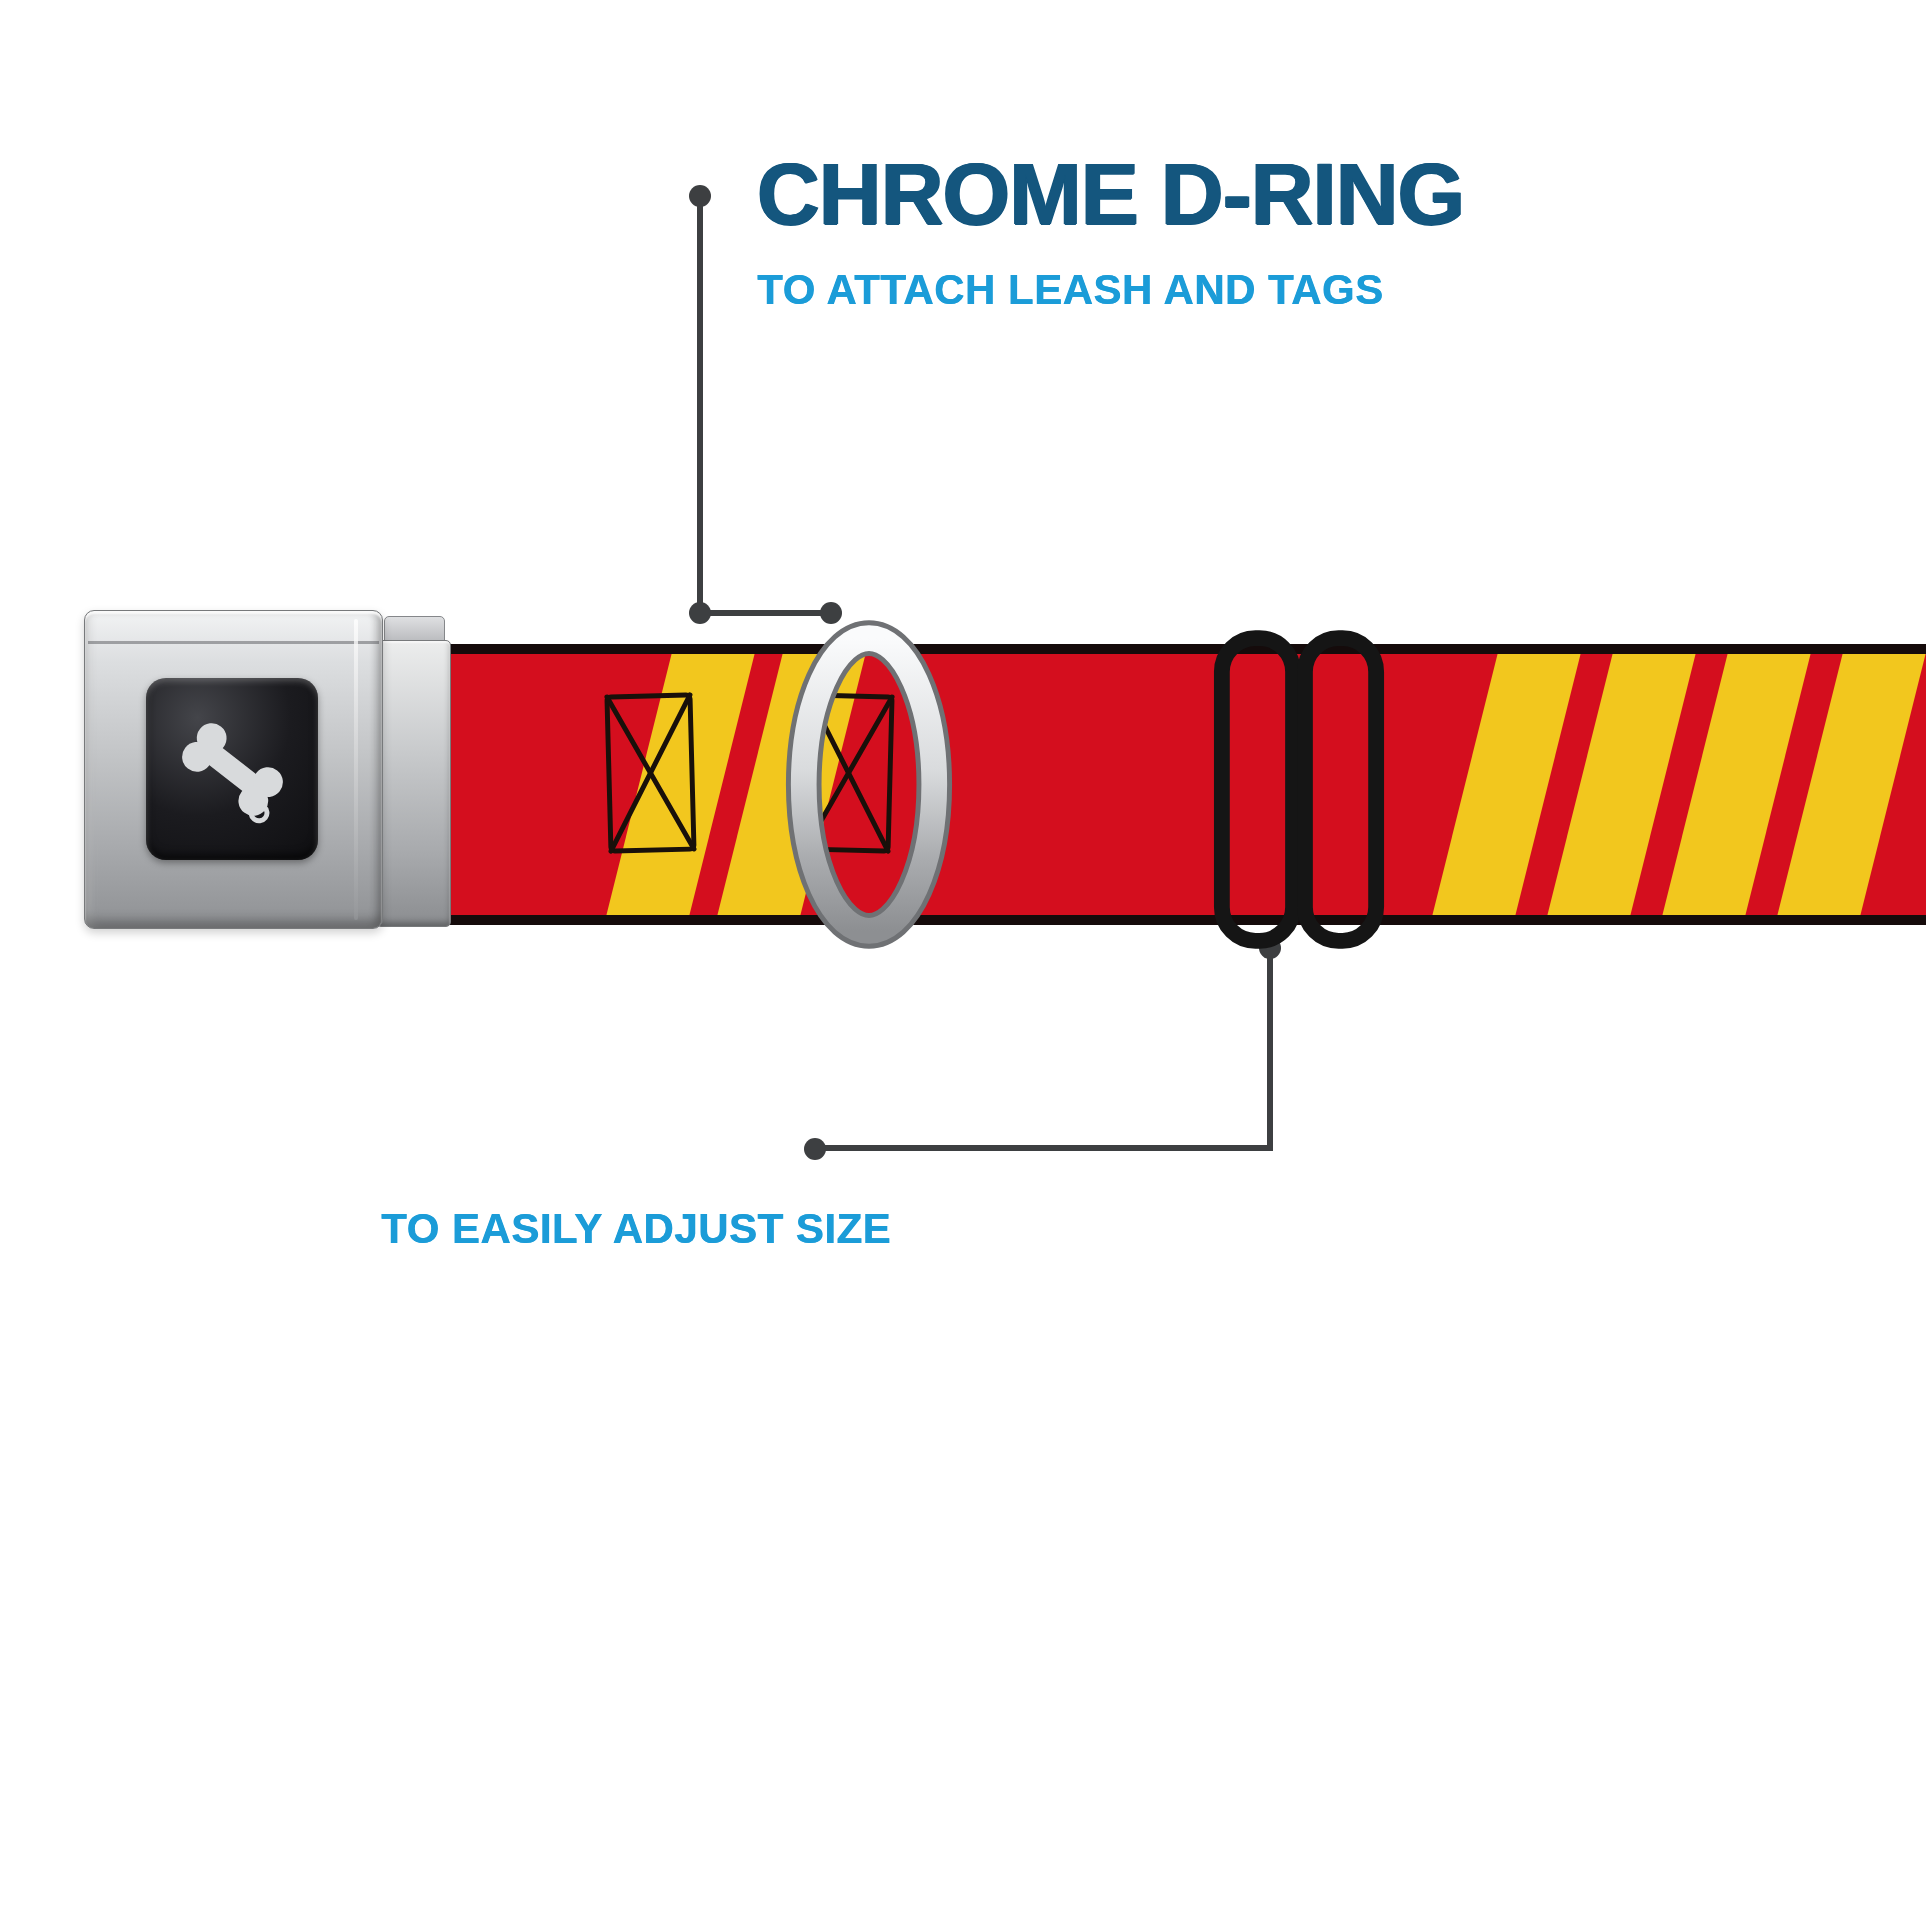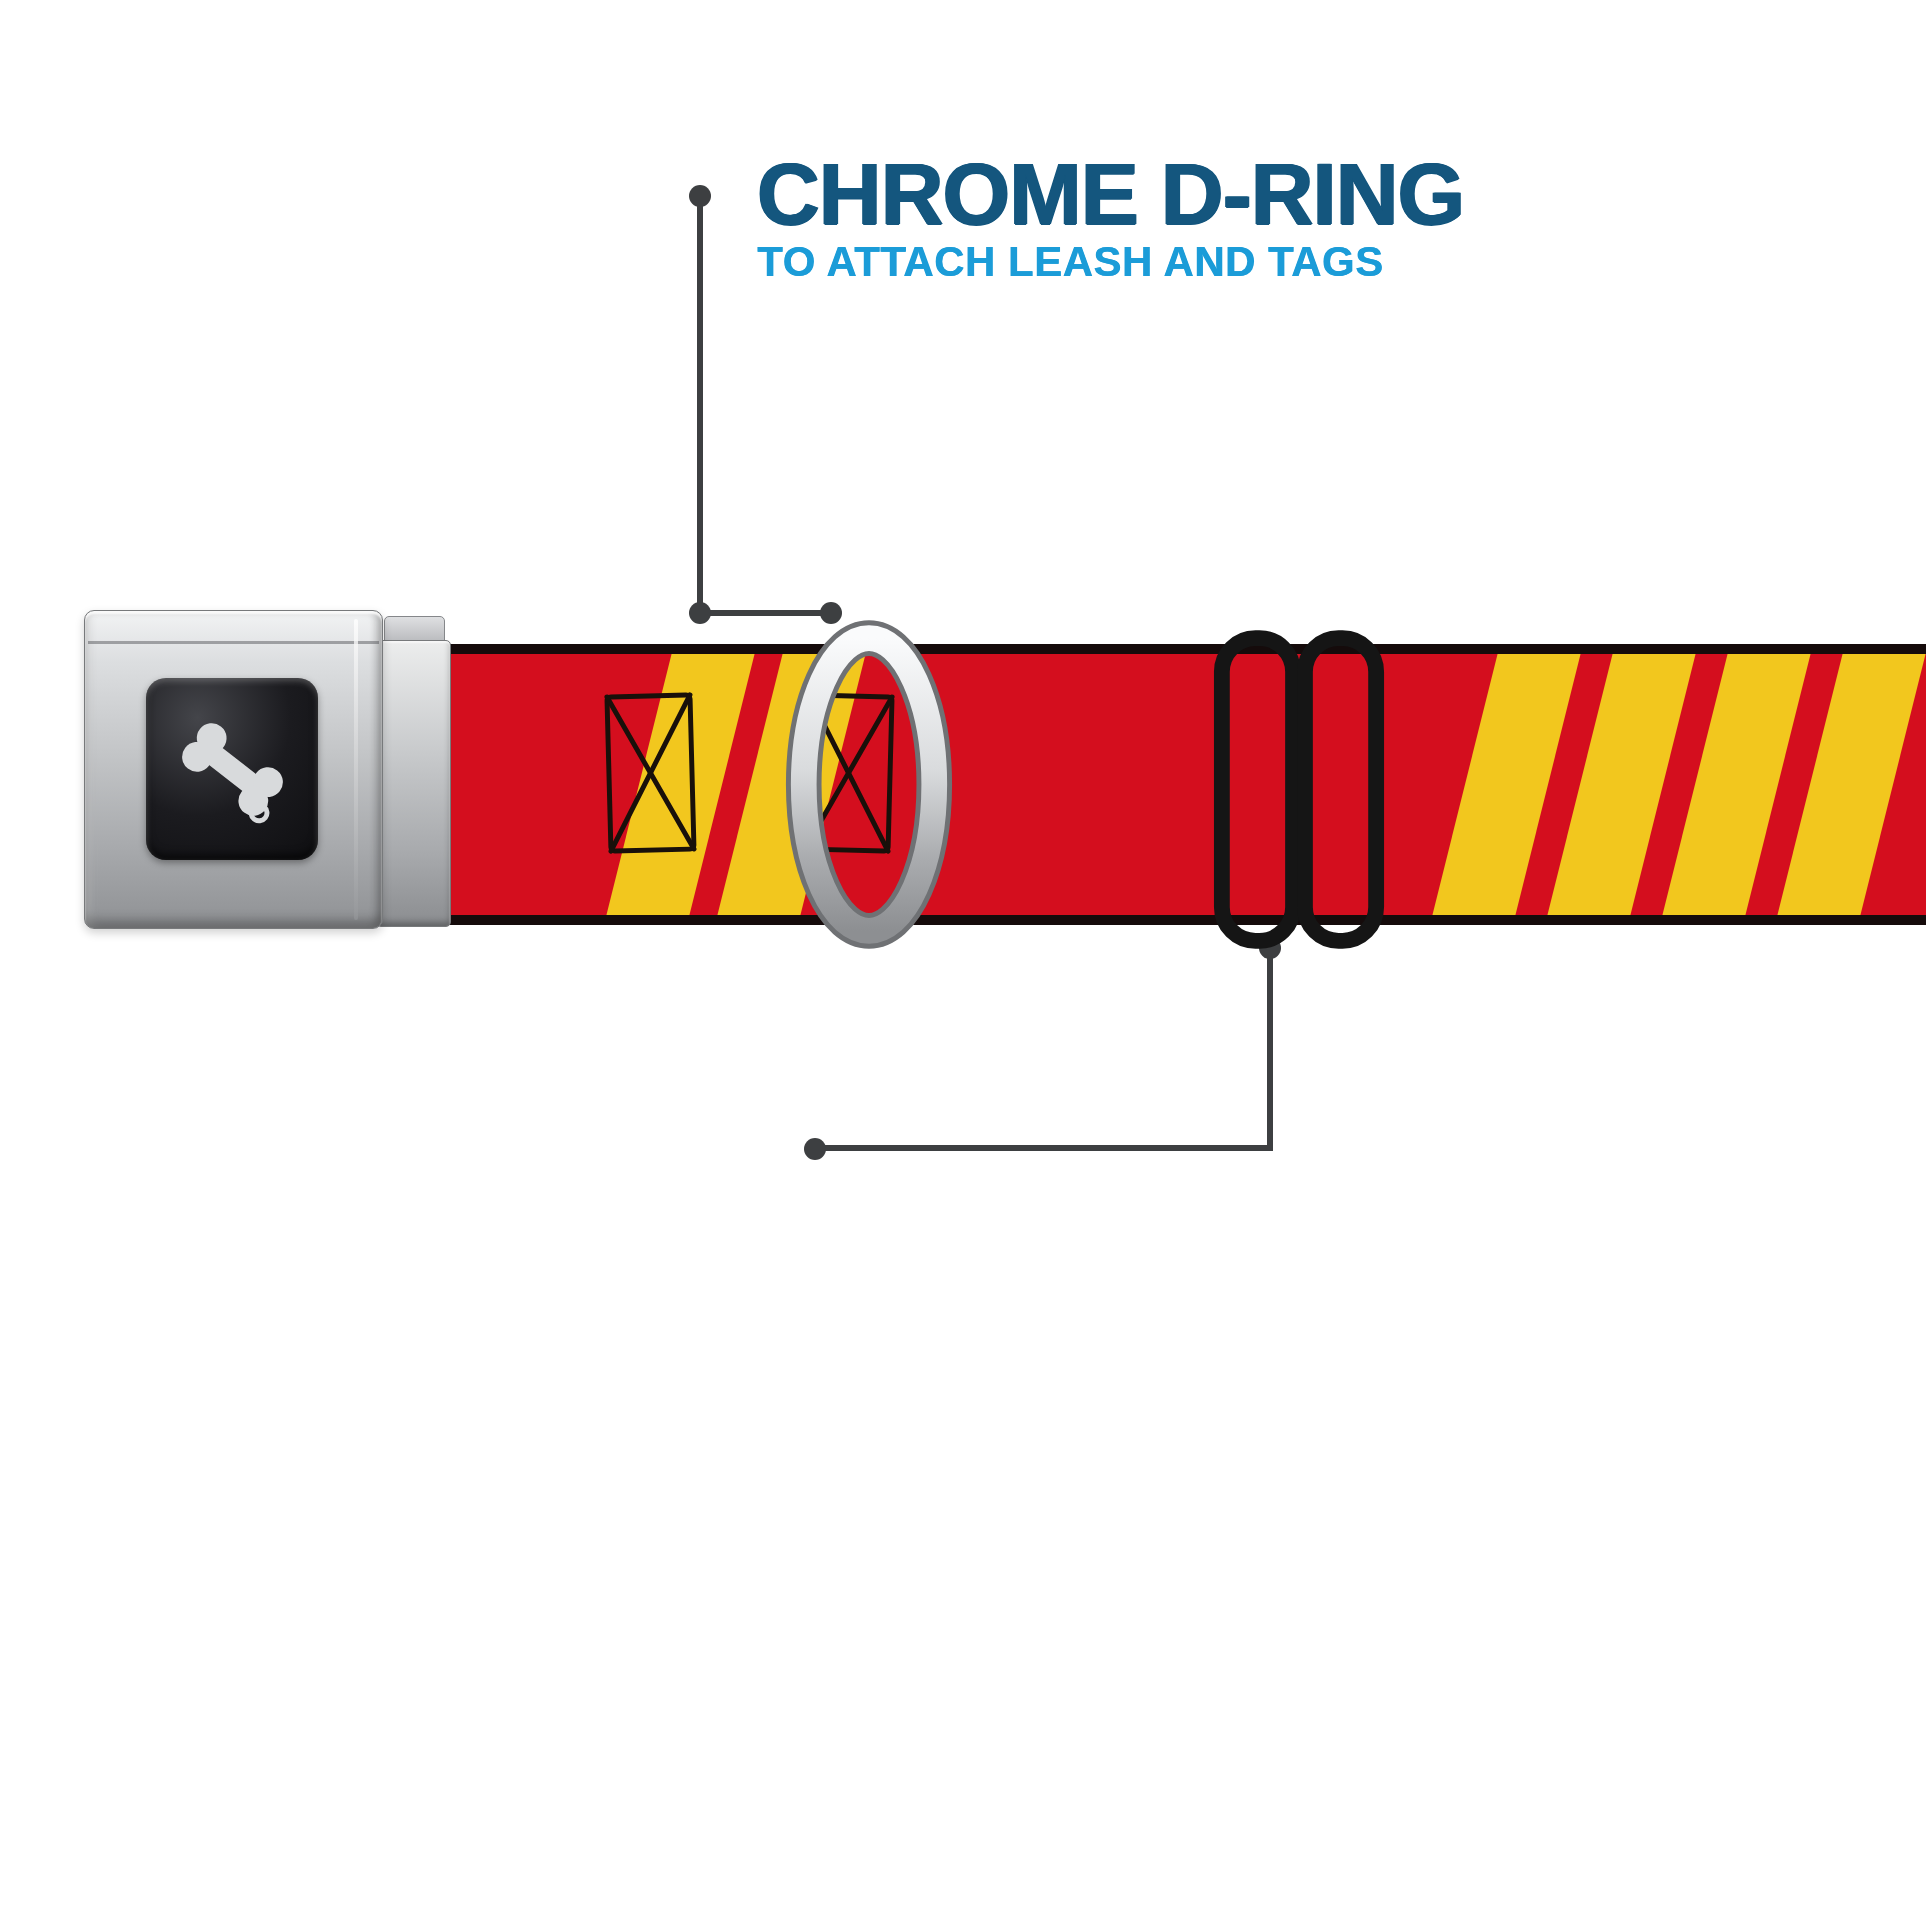--- a/index.html
+++ b/index.html
@@ -16,21 +16,21 @@
   .anno-title{
     font-size:87px;
     font-weight:900;
     letter-spacing:-1px;
     color:var(--title_blue,#14567E);
     text-shadow:1px 0 currentColor,-1px 0 currentColor,0 1px currentColor;
     white-space:nowrap;
     line-height:1;
   }
   .anno-sub{
-    margin-top:4px;
+    margin-top:32px;
     font-size:42px;
     font-weight:700;
     letter-spacing:0.5px;
     color:var(--subtitle_blue,#1B9CD8);
     text-shadow:0.6px 0 currentColor;
     white-space:nowrap;
     line-height:1;
   }
   .anno-dring{left:757px;top:150px;}
   .anno-loop{left:381px;top:1176px;}
@@ -191,16 +191,17 @@
       </svg>
     </div>
   </div>
 
   <div class="dot" style="left:1259px;top:937px;"></div>
   <div class="cline" style="left:1267px;top:947px;width:6px;height:204px;"></div>
   <div class="cline" style="left:815px;top:1145px;width:458px;height:6px;"></div>
   <div class="dot" style="left:804px;top:1138px;"></div>
 
   <div class="anno anno-loop">
+    <div class="anno-sub">TO EASILY ADJUST SIZE</div>
   </div>
 
 </div>
 
 
 </body></html>

